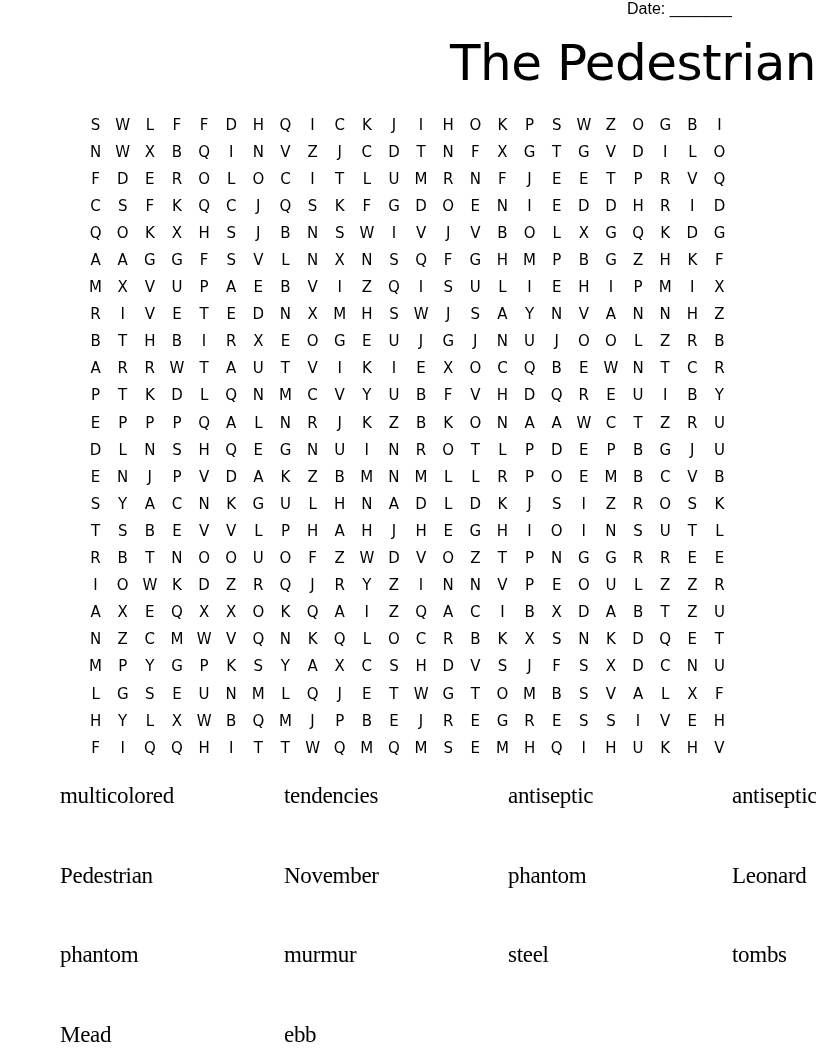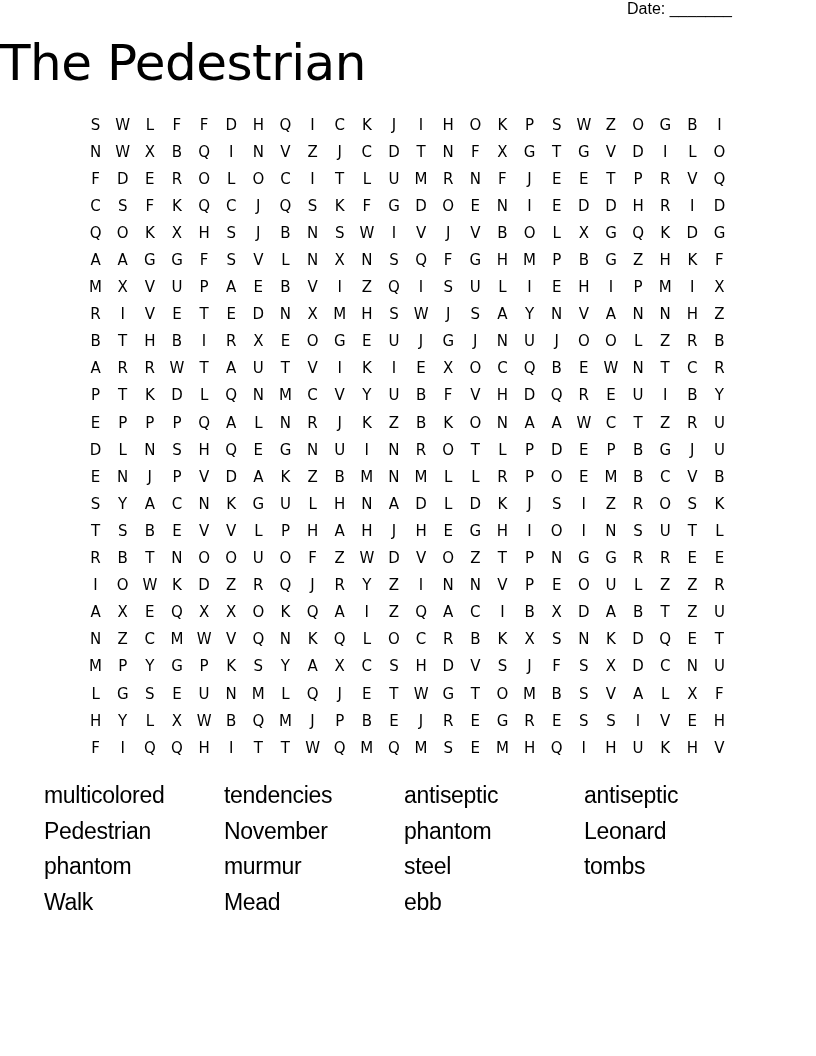--- a/index.html
+++ b/index.html
@@ -4,34 +4,34 @@
   <style>
     html, body { margin: 0; padding: 0; background: #ffffff; }
     body { width: 816px; height: 1056px; position: relative; overflow: hidden; color: #000; }
     .header {
       position: absolute; left: 48px; top: 0; width: 700px; height: 20px;
       font-family: "Liberation Sans", sans-serif; font-size: 16px; line-height: 18px;
     }
     .header .name { position: absolute; left: 0; top: 0; white-space: nowrap; }
     .header .date { position: absolute; left: 579px; top: 0; white-space: nowrap; text-align: right; }
     .title {
-      position: absolute; left: 0; top: 30px; width: 816px; text-align: left;
+      position: absolute; left: 0; top: 30px; width: 816px; text-align: right;
       font-family: "DejaVu Sans", sans-serif; font-size: 50px; line-height: 66px;
       letter-spacing: -0.5px;
     }
     .grid {
       position: absolute; left: 82px; top: 111px;
       display: grid; grid-template-columns: repeat(24, 27.13px); grid-auto-rows: 27.1px;
       font-family: "DejaVu Sans", sans-serif; font-size: 15px;
     }
     .cell { display: flex; align-items: center; justify-content: center; }
     .words {
-      position: absolute; left: 44px; top: 778px; width: 740px;
+      position: absolute; left: 60px; top: 778px; width: 740px;
       display: grid; grid-template-columns: 180px 180px 180px 180px; grid-auto-rows: 35.5px;
-      font-family: Liberation Sans, sans-serif; font-size: 23px; letter-spacing: -0.3px;
+      font-family: Liberation Serif, serif; font-size: 23px; letter-spacing: -0.3px; gap: 44px;
     }
     .word { white-space: nowrap; line-height: 35px; }
   </style>
 </head>
 <body>
 
 <div class="header">
   <span class="date">Date: _______</span>
 </div>
 
@@ -622,16 +622,15 @@
     <div class="word">antiseptic</div>
     <div class="word">antiseptic</div>
     <div class="word">Pedestrian</div>
     <div class="word">November</div>
     <div class="word">phantom</div>
     <div class="word">Leonard</div>
     <div class="word">phantom</div>
     <div class="word">murmur</div>
     <div class="word">steel</div>
     <div class="word">tombs</div>
-    <div class="word">Walk</div>
     <div class="word">Mead</div>
     <div class="word">ebb</div>
   </div>
 
 </body></html>

